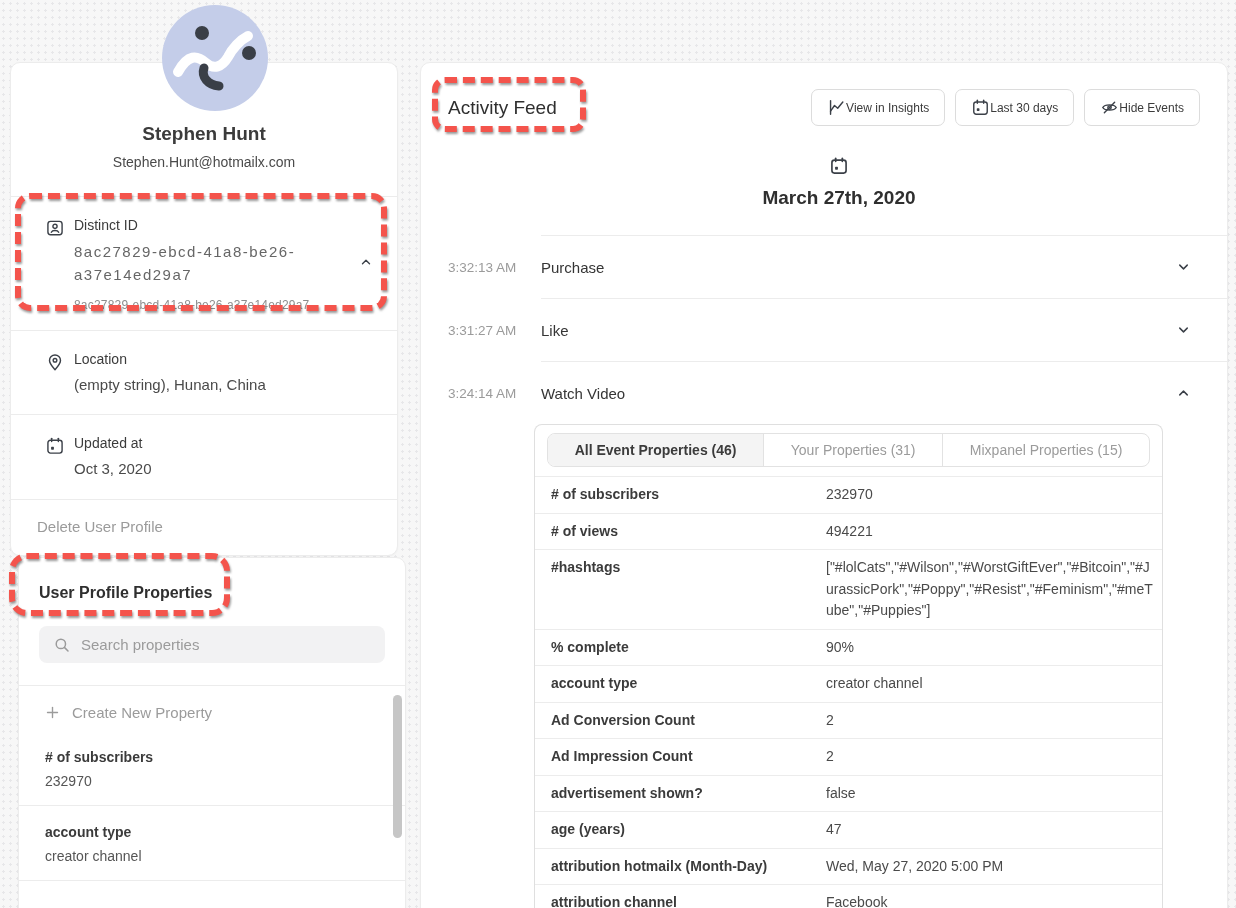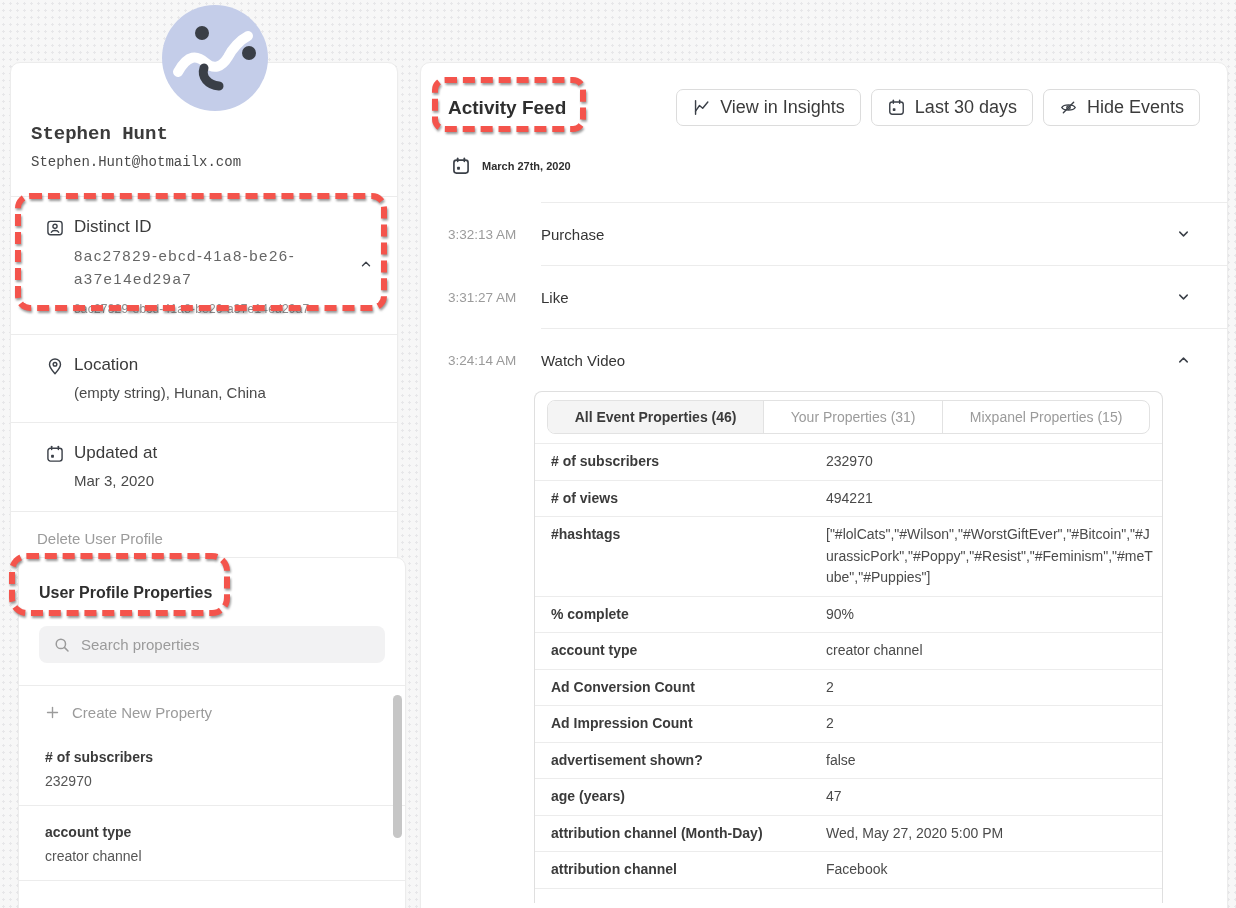--- a/index.html
+++ b/index.html
@@ -19,26 +19,26 @@
     border:1px solid #ececec;
     border-radius:10px;
     box-shadow:0 1px 2px rgba(0,0,0,.03);
   }
   svg { display:block; }
   .stroke-ic { stroke:#3b4048; stroke-width:1.7; fill:none; stroke-linecap:round; stroke-linejoin:round; }
 
   
   .profile-card { left:10px; top:62px; width:388px; }
   .avatar { position:absolute; left:151px; top:-58px; width:106px; height:106px; }
-  .profile-head { padding:60px 20px 26px; text-align:left;font-family:Liberation Mono, monospace; }
+  .profile-head { padding:60px 20px 26px; text-align:center; }
   .user-name { font-size:19px; font-weight:700; color:#3b3b3b; }
   .user-email { margin-top:9px; font-size:14px; color:#4a4a4a; }
   .section { border-top:1px solid #ececec; padding:20px 24px 18px 34px; display:flex; gap:9px; position:relative; }
   .section .ic { flex:0 0 20px; margin-top:1px; }
-  .section-label { font-size:17px; color:#3b3b3b; }
+  .section-label { font-size:14px; color:#3b3b3b; }
   .section-value { margin-top:7px; font-size:15px; color:#4a4a4a; line-height:1.5; }
   .id-lines { margin-top:7px; font-size:15px; color:#666; letter-spacing:1.5px; line-height:1.55; }
   .id-sub { margin-top:11px; font-size:12px; color:#8d8d8d; letter-spacing:.2px; }
   .sec-chevron { position:absolute; right:24px; top:50%; margin-top:-8px; cursor:pointer; }
   .delete-row { border-top:1px solid #ececec; padding:18px 24px 20px 26px; font-size:15px; color:#9b9b9b; cursor:pointer; }
 
   
   .props-card { left:18px; top:557px; width:388px; height:352px; border-radius:10px 10px 0 0; overflow:hidden; }
   .props-title { padding:26px 20px 24px; font-size:16px; font-weight:700; color:#2f2f2f; }
   .search-box { margin:0 20px 22px; height:37px; background:#f2f2f3; border-radius:8px; display:flex; align-items:center; padding:0 14px; gap:10px; }
@@ -48,24 +48,24 @@
   .create-new { padding:18px 26px 10px; display:flex; align-items:center; gap:12px; font-size:15px; color:#9b9b9b; cursor:pointer; }
   .prop-item { padding:18px 26px 16px; border-bottom:1px solid #ececec; cursor:pointer; }
   .prop-item:first-of-type { border-top:none; }
   .prop-name { font-size:14px; font-weight:700; color:#3b3b3b; }
   .prop-value { margin-top:8px; font-size:14px; color:#555; }
   .list-scrollbar { position:absolute; right:3px; top:9px; width:9px; height:143px; background:#c6c6c6; border-radius:5px; cursor:pointer; }
 
   
   .feed-card { left:420px; top:62px; width:808px; height:847px; border-radius:10px 10px 0 0; overflow:hidden; }
   .feed-header { padding:26px 27px 0; display:flex; justify-content:space-between; align-items:center; }
-  .feed-title { font-size:19px; font-weight:700; color:#2f2f2f; }
+  .feed-title { font-size:19px; font-weight:400; color:#2f2f2f; }
   .feed-actions { display:flex; gap:10px; }
-  .feed-btn { display:flex; align-items:center; gap:9px; height:37px; padding:0 15px; background:#fff; border:1px solid #dcdcdc; border-radius:7px; font-size:18px; font-weight:500; color:#3b3b3b; cursor:pointer; font-family:inherit; }
-  .date-header { margin:30px 0 0 30px; display:flex; align-items:center; gap:11px; font-size:11px; font-weight:700; color:#2f2f2f; }
+  .feed-btn { display:flex; align-items:center; height:37px; padding:0 15px; background:#fff; border:1px solid #dcdcdc; border-radius:7px; font-size:12px; font-weight:500; color:#3b3b3b; cursor:pointer; font-family:inherit; }
+  .date-header { margin:30px 0 0 30px; display:flex; align-items:center; gap:11px; font-size:19px; font-weight:700; color:#2f2f2f;flex-direction:column; }
   .event-list { margin-top:26px; }
   .event-row { position:relative; height:63px; cursor:pointer; }
   .event-row::before { content:""; position:absolute; top:0; left:120px; right:0; border-top:1px solid #ececec; }
   .event-time { position:absolute; left:27px; top:50%; transform:translateY(-50%); font-size:13.5px; color:#9b9b9b; }
   .event-name { position:absolute; left:120px; top:50%; transform:translateY(-50%); font-size:15px; font-weight:500; color:#353535; }
   .event-chevron { position:absolute; right:36px; top:50%; transform:translateY(-50%); }
   .event-detail { margin-left:113px; width:629px; border:1px solid #dfdfdf; border-radius:8px 8px 0 0; border-bottom:none; }
   .tabs { margin:8px 12px 9px; display:flex; border:1px solid #e2e2e2; border-radius:8px; overflow:hidden; height:34px; }
   .tab { flex:1 1 auto; display:flex; align-items:center; justify-content:center; font-size:14px; color:#9b9b9b; cursor:pointer; white-space:nowrap; padding:0 12px; }
   .tab + .tab { border-left:1px solid #e2e2e2; }
@@ -137,21 +137,21 @@
       <span class="ic">
         <svg width="20" height="20" viewBox="0 0 24 24" class="stroke-ic">
           <rect x="3.5" y="5" width="17" height="15.5" rx="3"></rect>
           <line x1="8" y1="2.8" x2="8" y2="6.6"></line>
           <line x1="16" y1="2.8" x2="16" y2="6.6"></line>
           <rect x="7.3" y="13" width="3.4" height="3.4" rx="0.8" fill="#3b4048" stroke="none"></rect>
         </svg>
       </span>
       <div class="section-body">
         <div class="section-label">Updated at</div>
-        <div class="section-value">Mar 3, 2020</div>
+        <div class="section-value">Oct 3, 2020</div>
       </div>
     </div>
 
     <div class="delete-row">Delete User Profile</div>
   </section>
 
   <section class="card props-card">
     <h2 class="props-title">User Profile Properties</h2>
 
     <div class="search-box">
@@ -306,21 +306,21 @@
           </div>
           <div class="prow">
             <div class="pkey">advertisement shown?</div>
             <div class="pval">false</div>
           </div>
           <div class="prow">
             <div class="pkey">age (years)</div>
             <div class="pval">47</div>
           </div>
           <div class="prow">
-            <div class="pkey">attribution channel (Month-Day)</div>
+            <div class="pkey">attribution hotmailx (Month-Day)</div>
             <div class="pval">Wed, May 27, 2020 5:00 PM</div>
           </div>
           <div class="prow">
             <div class="pkey">attribution channel</div>
             <div class="pval">Facebook</div>
           </div>
           <div class="prow">
             <div class="pkey"></div>
             <div class="pval"></div>
           </div>

